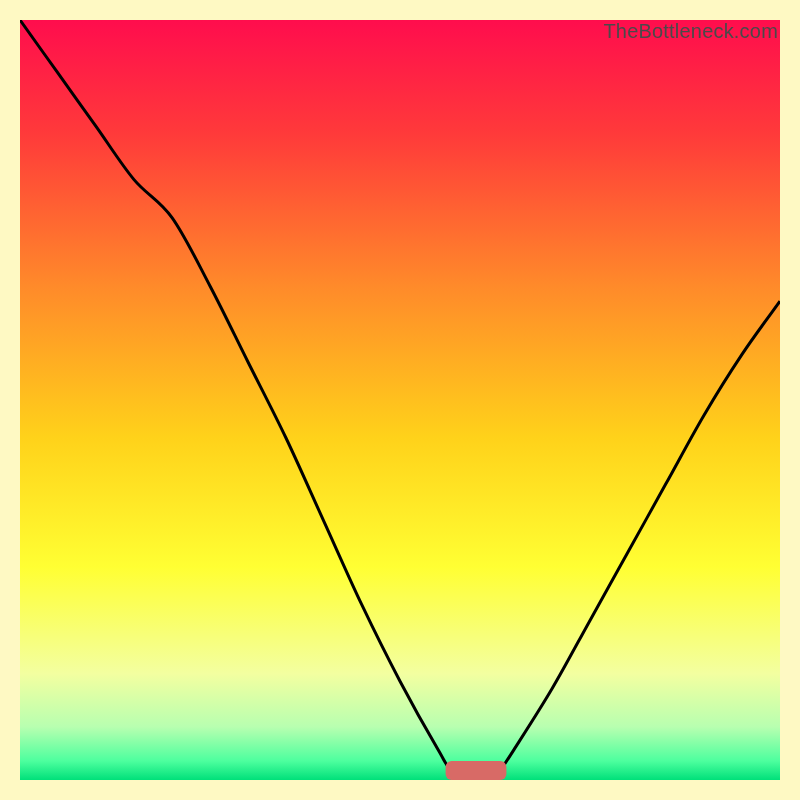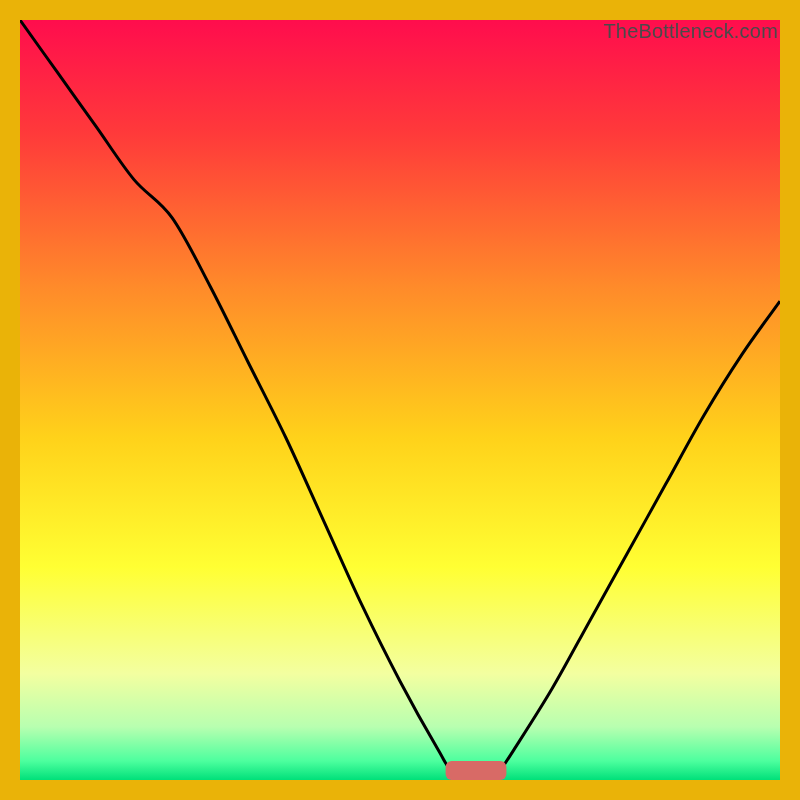--- a/index.html
+++ b/index.html
@@ -7,21 +7,21 @@
     padding: 0;
     width: 800px;
     height: 800px;
     overflow: hidden;
     background: #000;
     font-family: Arial, Helvetica, sans-serif;
   }
   .outer {
     width: 800px;
     height: 800px;
-    background: #eab308;
+    background: #fef9c3;
     position: relative;
   }
   .plot-wrap {
     position: absolute;
     left: 20px;
     top: 20px;
     width: 760px;
     height: 760px;
   }
   .plot {

